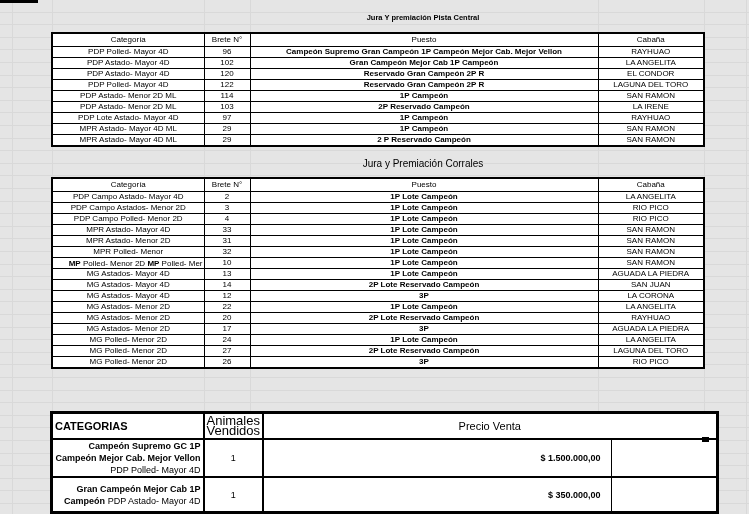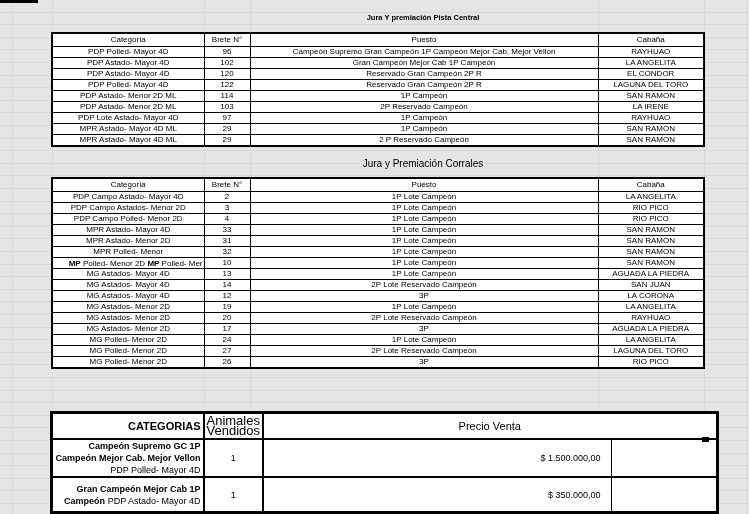--- a/index.html
+++ b/index.html
@@ -18,37 +18,37 @@
   .title1 { top:13px; font-size:7.5px; font-weight:bold; }
   .title2 { top:158px; font-size:10px; }
 
   table { border-collapse:collapse; table-layout:fixed; background:#fff; position:absolute; }
   .award { border:2px solid #000; }
   .award th, .award td {
     border:1px solid #000; padding:0 1px; font-size:8px; font-weight:normal;
     text-align:center; white-space:nowrap; height:10px; line-height:10px;
   }
   .award th { height:12px; line-height:12px; }
-  .award td.b { font-weight:normal;margin-top:32px; }
+  .award td.b { font-weight:bold;margin-top:32px; }
   .t1 { left:51px; top:32px; }
   .t2 { left:51px; top:177px; }
 
   .overflow-left {
     position:absolute; right:1px; top:0; line-height:11px; white-space:nowrap; z-index:3;
   }
 
   .ventas { left:50px; top:411px; border:3px solid #000; }
   .ventas th, .ventas td { border:2px solid #000; padding:0 2px; vertical-align:middle; }
   .ventas th { height:24px; }
-  .th-categorias { font-size:11px; font-weight:bold; text-align:right; }
+  .th-categorias { font-size:11px; font-weight:bold; text-align:left; }
   .th-animales  { font-size:13px;  font-weight:normal; text-align:left; line-height:10px; padding:0 1px; }
   .th-precio    { font-size:11px; font-weight:normal; text-align:center; }
   .ventas td.cat  { font-size:9px; line-height:12px; text-align:right; white-space:normal; }
   .ventas td.qty  { font-size:9px; text-align:center; }
-  .ventas td.price{ font-size:9px; font-weight:normal; text-align:right; padding-right:10px; border-right-width:1px; }
+  .ventas td.price{ font-size:9px; font-weight:bold; text-align:right; padding-right:10px; border-right-width:1px; }
   .ventas td.blank{ border-left-width:1px; }
   .ventas tr.r1 td { height:36px; }
   .ventas tr.r2 td { height:33px; }
   .notch { position:absolute; left:702px; top:437px; width:7px; height:5px; background:#000; }
 </style>
 </head>
 <body>
 
 <div class="sheet">
   <div class="hgrid"></div>
@@ -211,21 +211,21 @@
           <td>SAN JUAN</td>
         </tr>
         <tr>
           <td>MG Astados- Mayor 4D</td>
           <td>12</td>
           <td class="b">3P</td>
           <td>LA CORONA</td>
         </tr>
         <tr>
           <td>MG Astados- Menor 2D</td>
-          <td>19</td>
+          <td>22</td>
           <td class="b">1P Lote Campeón</td>
           <td>LA ANGELITA</td>
         </tr>
         <tr>
           <td>MG Astados- Menor 2D</td>
           <td>20</td>
           <td class="b">2P Lote Reservado Campeón</td>
           <td>RAYHUAO</td>
         </tr>
         <tr>

